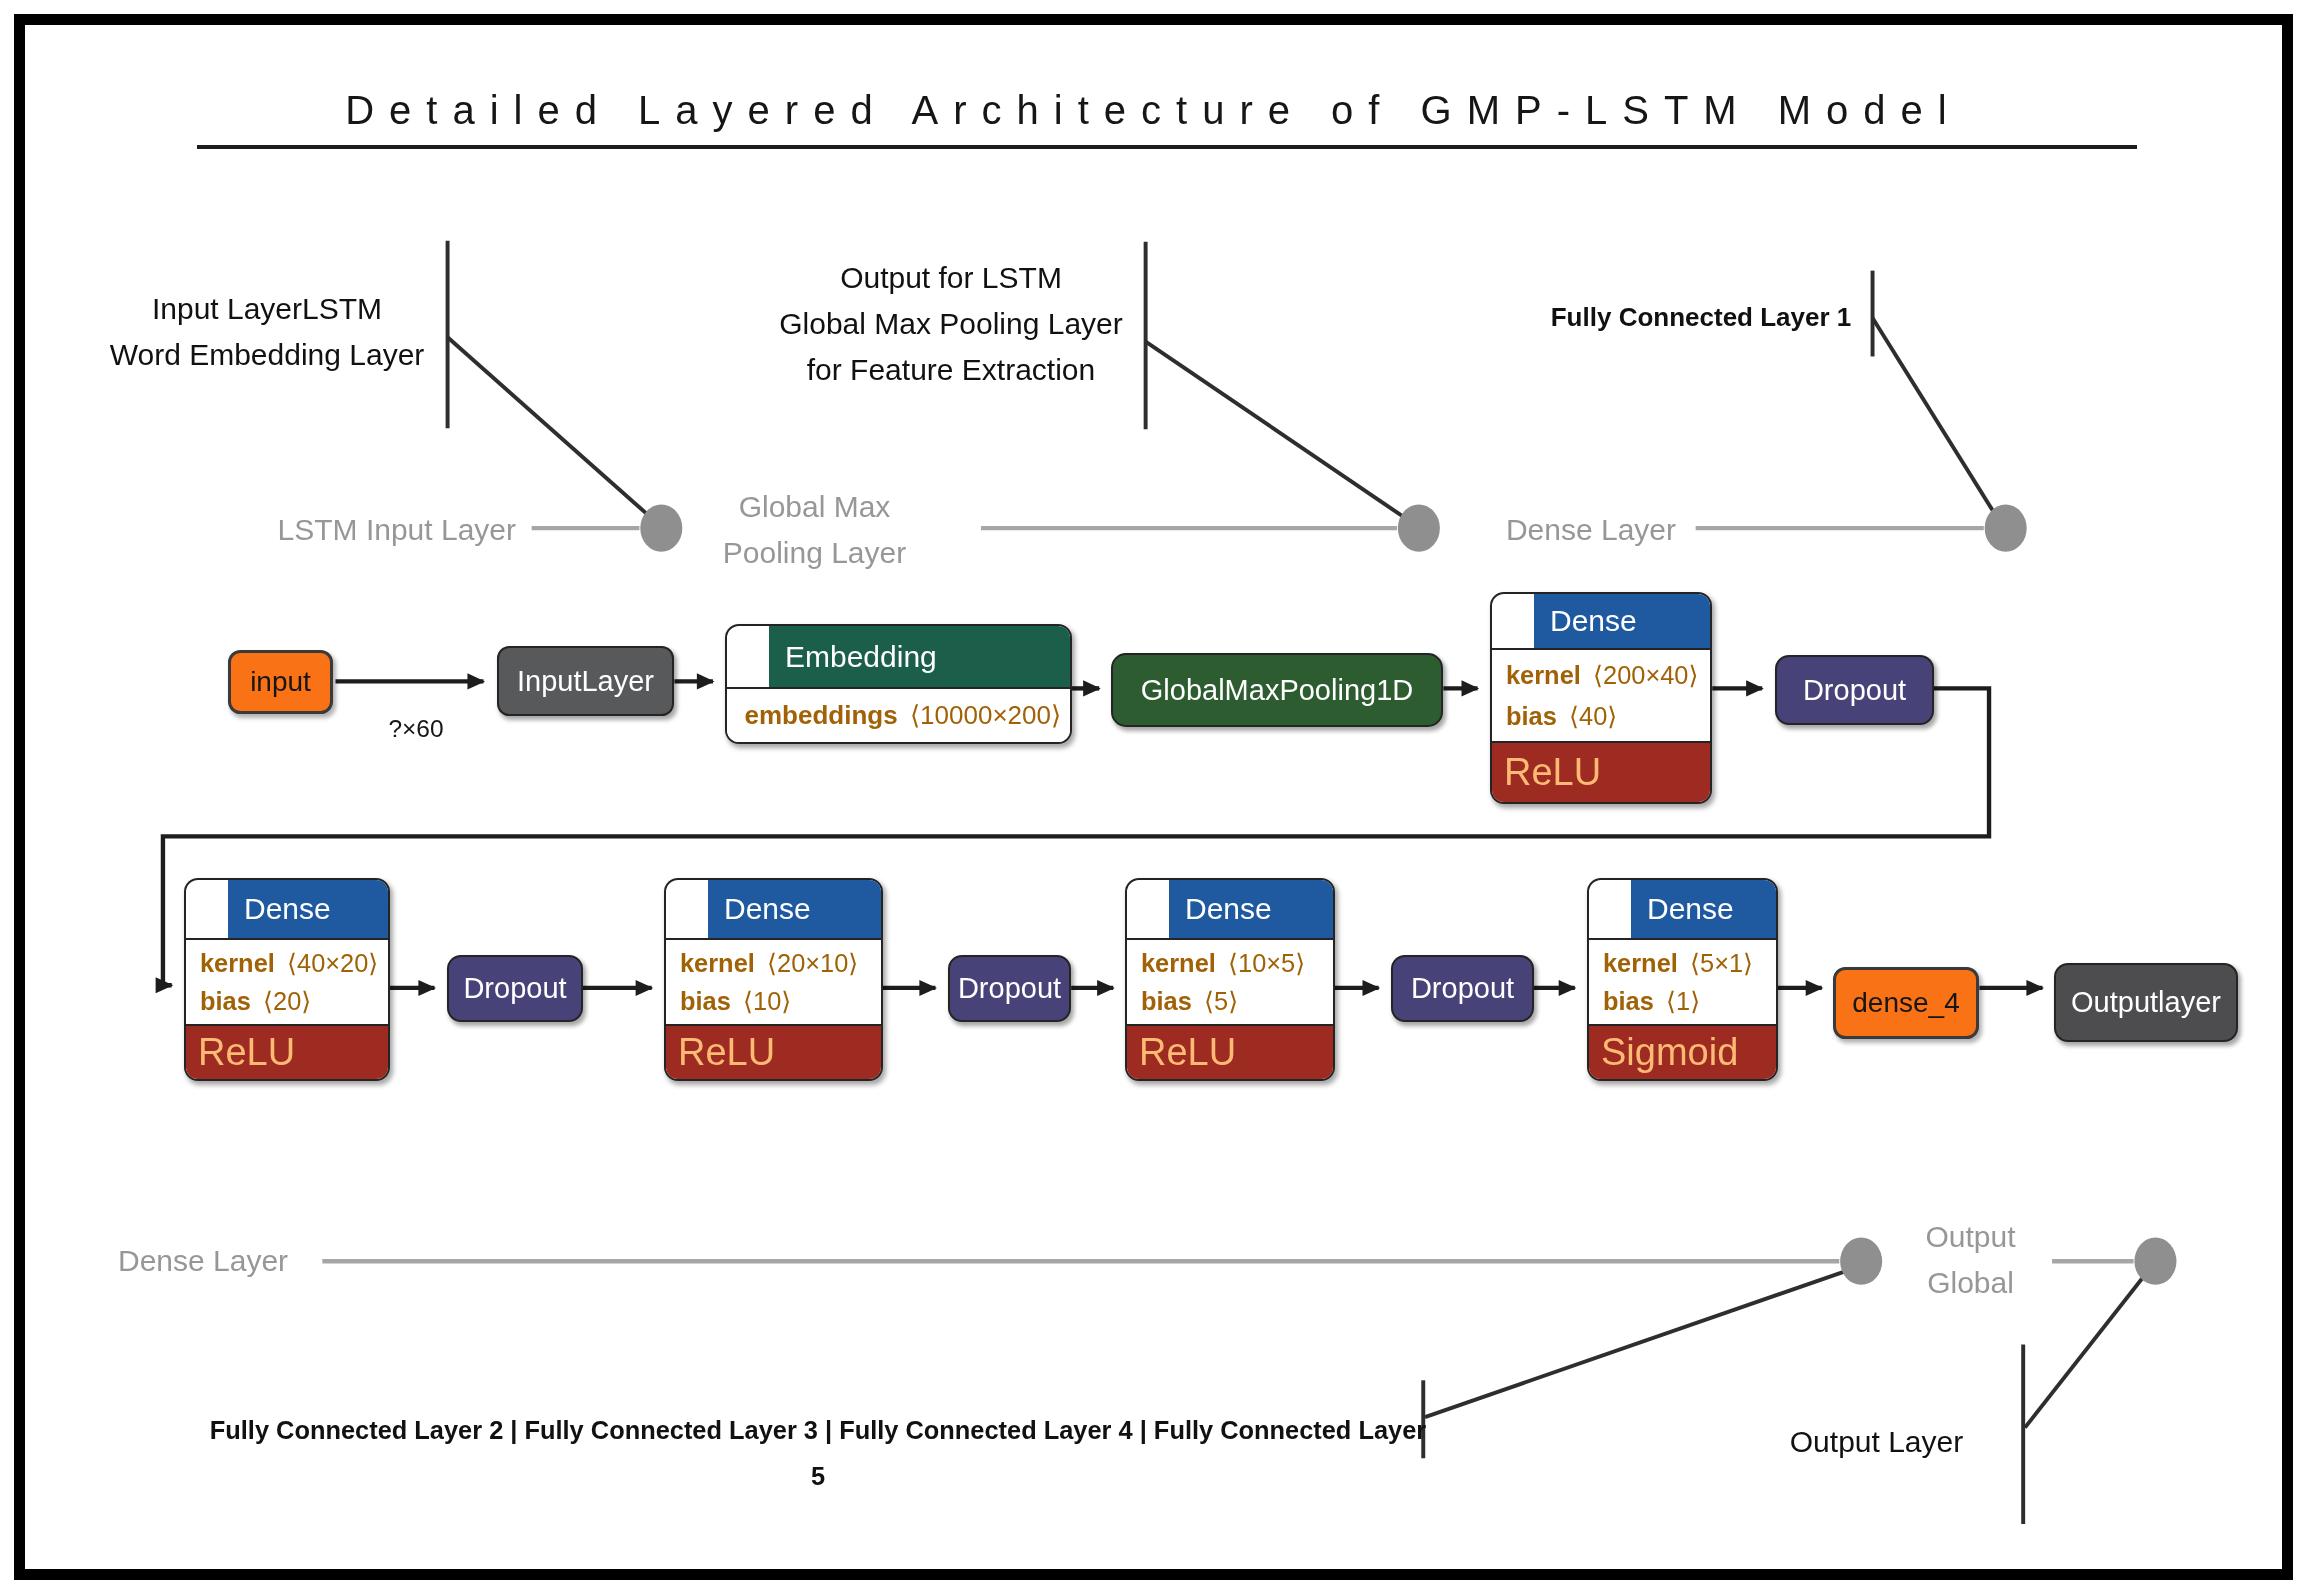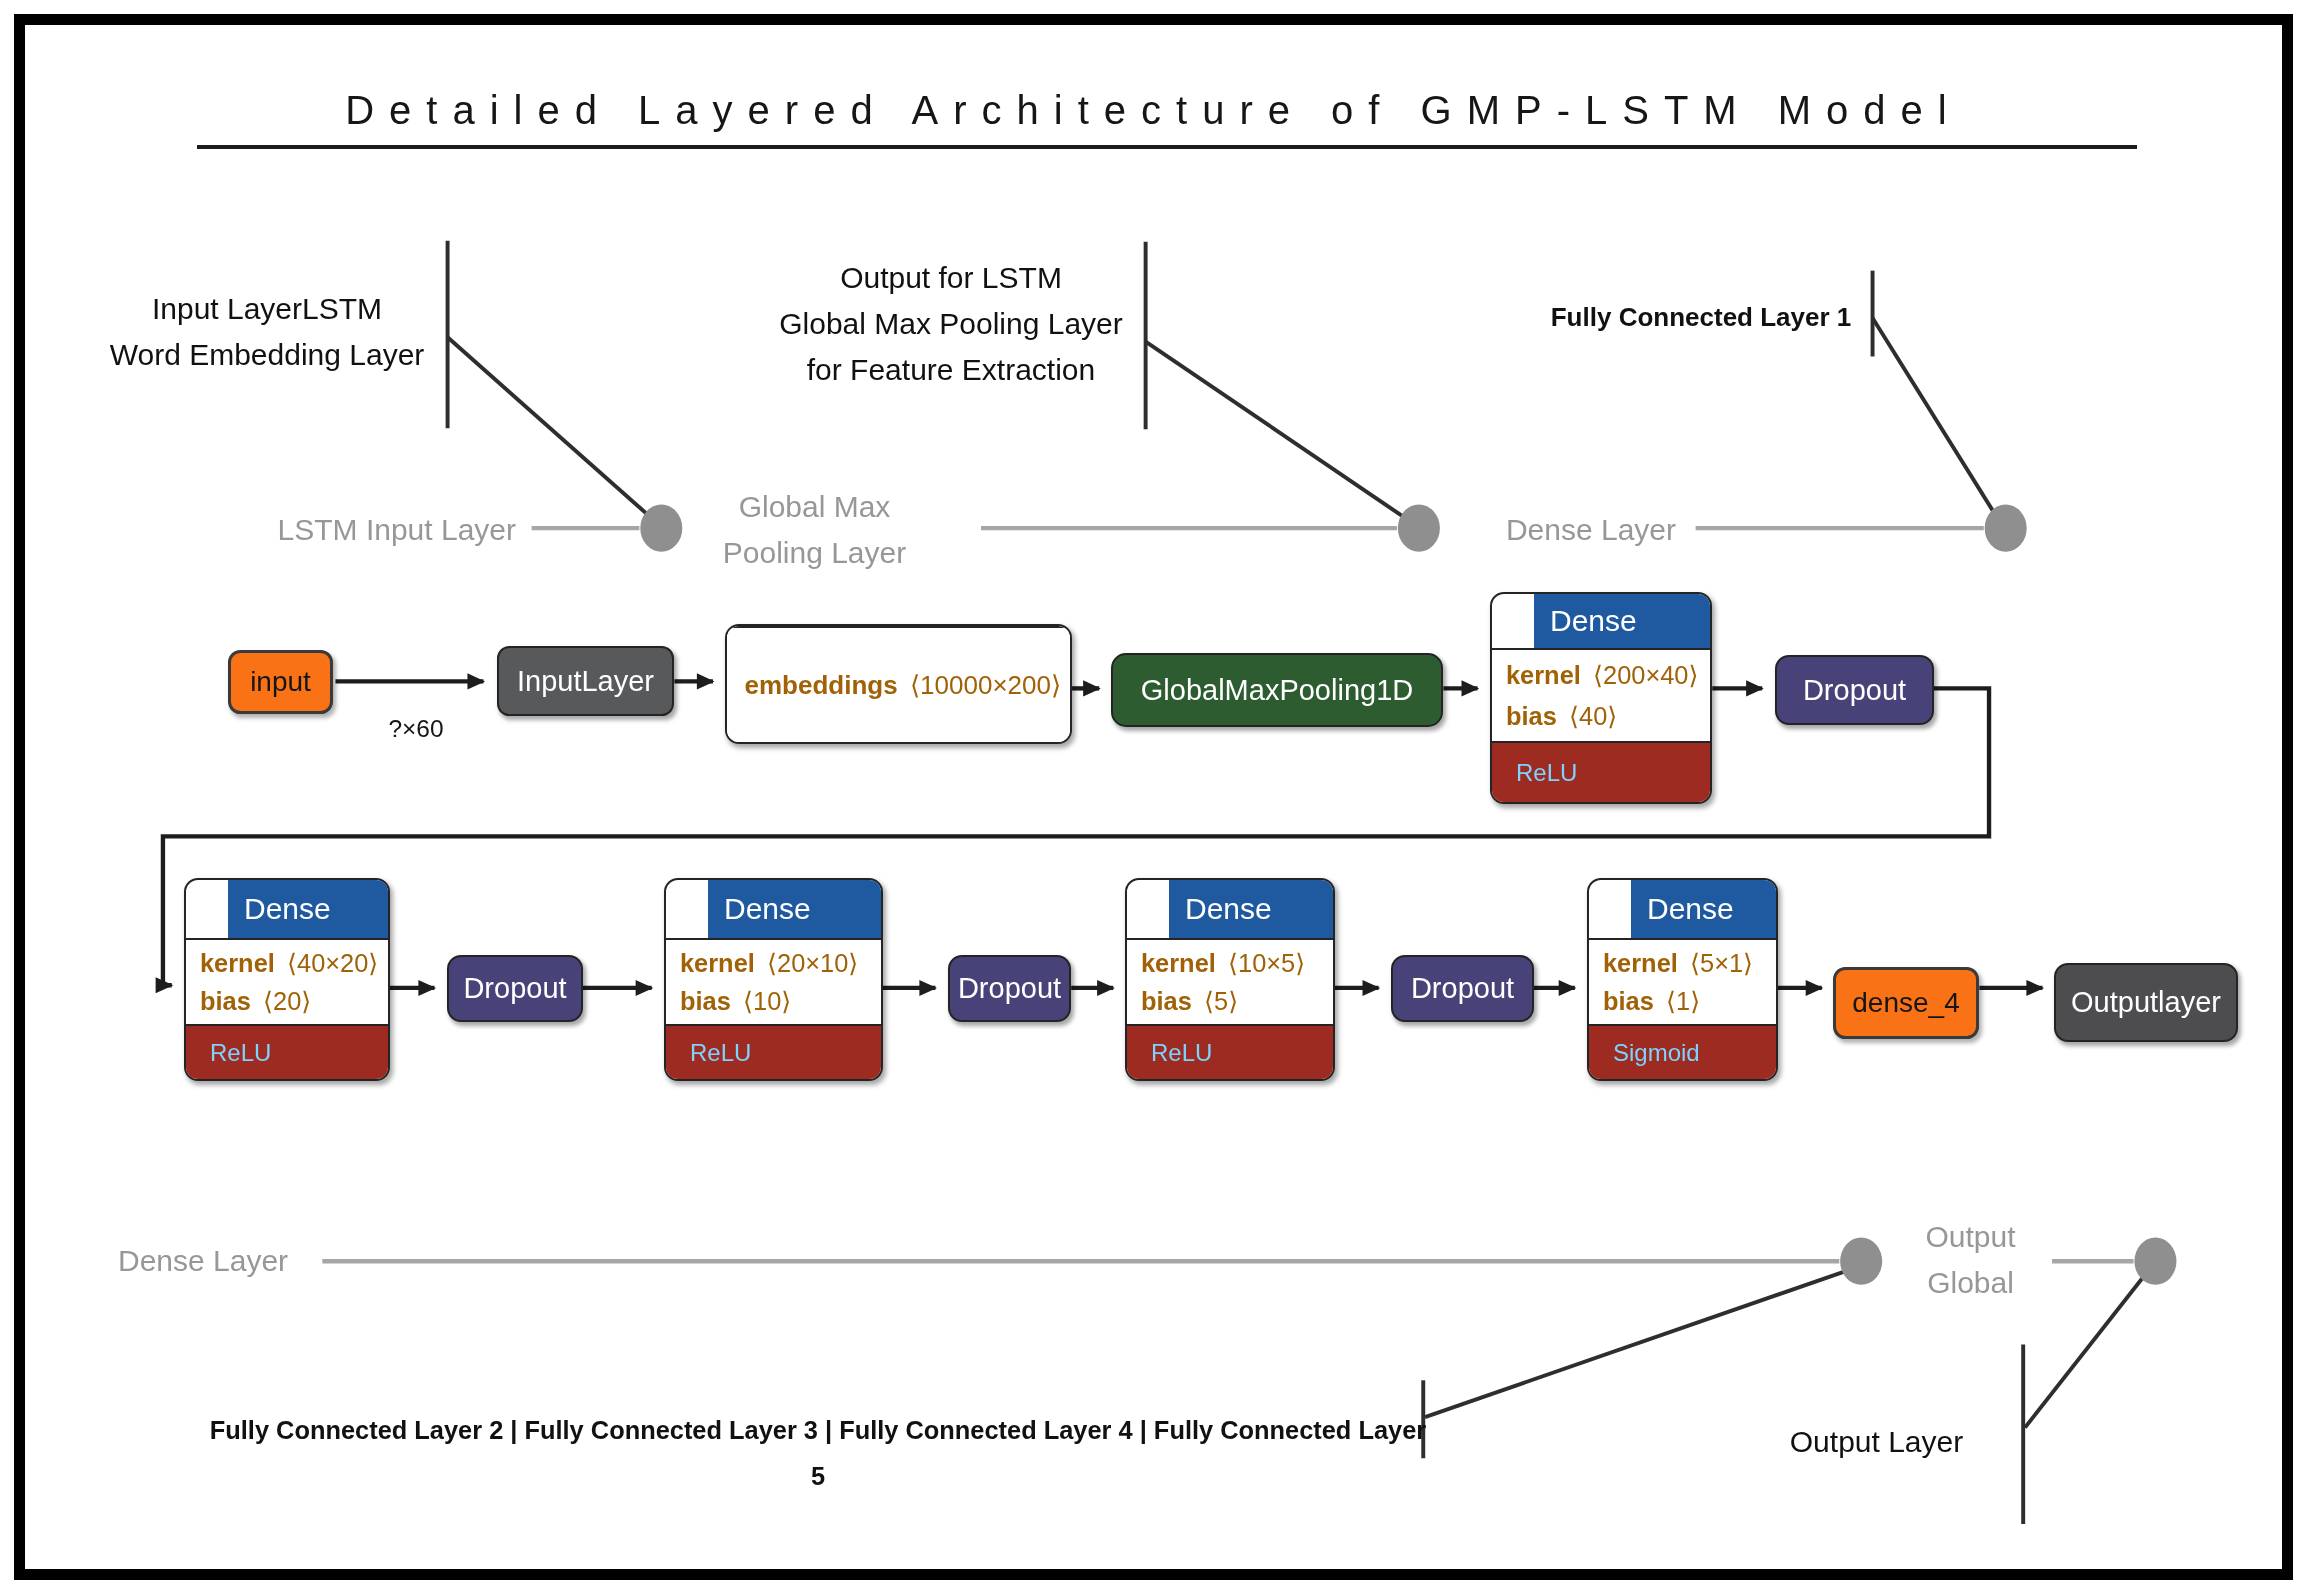--- a/index.html
+++ b/index.html
@@ -26,22 +26,22 @@
 
   .card{position:absolute;border:2.6px solid #242424;border-radius:14px;overflow:hidden;
         background:#fff;box-shadow:2.6px 3.5px 5.3px rgba(0,0,0,.35);display:flex;
         flex-direction:column;box-sizing:border-box;}
   .card-head{background:#1f5aa0;color:#fff;display:flex;align-items:center;
         padding-left:16px;font-size:30px;flex:0 0 auto;margin-left:42px;}
   .card-body{background:#fff;display:flex;flex-direction:column;justify-content:space-evenly;
         padding-left:14px;border-top:2.6px solid #242424;border-bottom:2.6px solid #242424;flex:1 1 auto;}
   .card-body .prow{font-size:25.4px;color:#a16207;white-space:nowrap;}
   .card-body .prow b{font-weight:bold;margin-right:12.3px;}
-  .card-foot{color:#7dd3fc;display:flex;align-items:center;padding-left:24px;
-        font-size:24px;flex:0 0 auto;}
+  .card-foot{color:#fdba74;display:flex;align-items:center;padding-left:12px;
+        font-size:38px;flex:0 0 auto;}
   .foot-relu{background:#9e2b22;}
   .emb-head{background:#1b5e4a;}
   .gmp-bg{background:#2d5c30;}
   .drop-bg{background:#474379;}
   .ingray-bg{background:#58595b;}
   .outgray-bg{background:#4d4d4f;}
 </style>
 </head>
 <body>
 
@@ -121,20 +121,21 @@
     <div>Global Max</div>
     <div>Pooling Layer</div>
   </div>
   <div class="graytext" style="left:1457px;top:507px;width:219px;text-align:right;">Dense Layer</div>
 
   <div class="litebox" style="left:228px;top:650px;width:105px;height:64px;">input</div>
   <div class="small-edge" style="left:368px;top:715px;width:96px;">?×60</div>
   <div class="pill ingray-bg" style="left:497px;top:646px;width:177px;height:70px;border-radius:12.3px;">InputLayer</div>
 
   <div class="card" style="left:725px;top:624px;width:347px;height:120px;">
+    <div class="card-head emb-head" style="height:61px;">Embedding</div>
     <div class="card-body" style="border-bottom:none;padding-left:17.5px;">
       <div class="prow" style="font-size:26px;">
         <b>embeddings</b><span>⟨10000×200⟩</span>
       </div>
     </div>
   </div>
 
   <div class="pill gmp-bg" style="left:1111px;top:653px;width:332px;height:74px;border-radius:15px;">GlobalMaxPooling1D</div>
 
   <div class="card" style="left:1490px;top:592px;width:222px;height:212px;">

